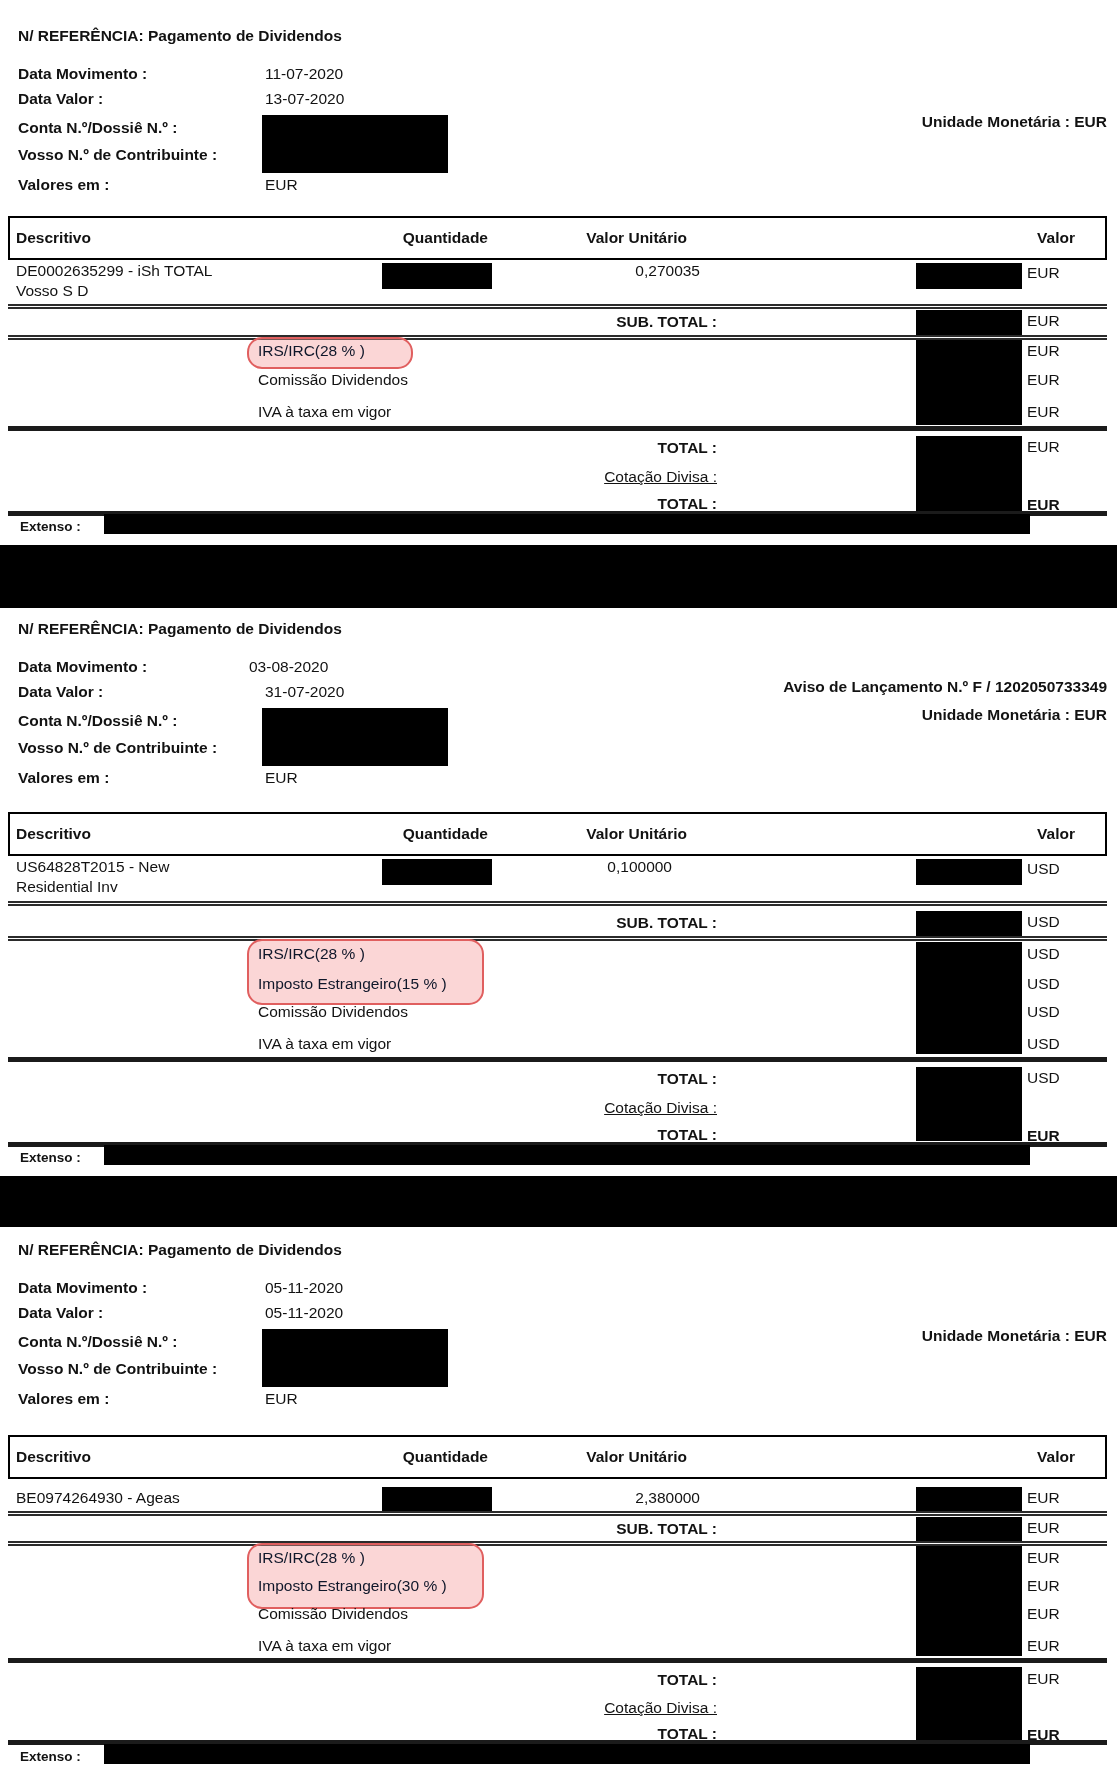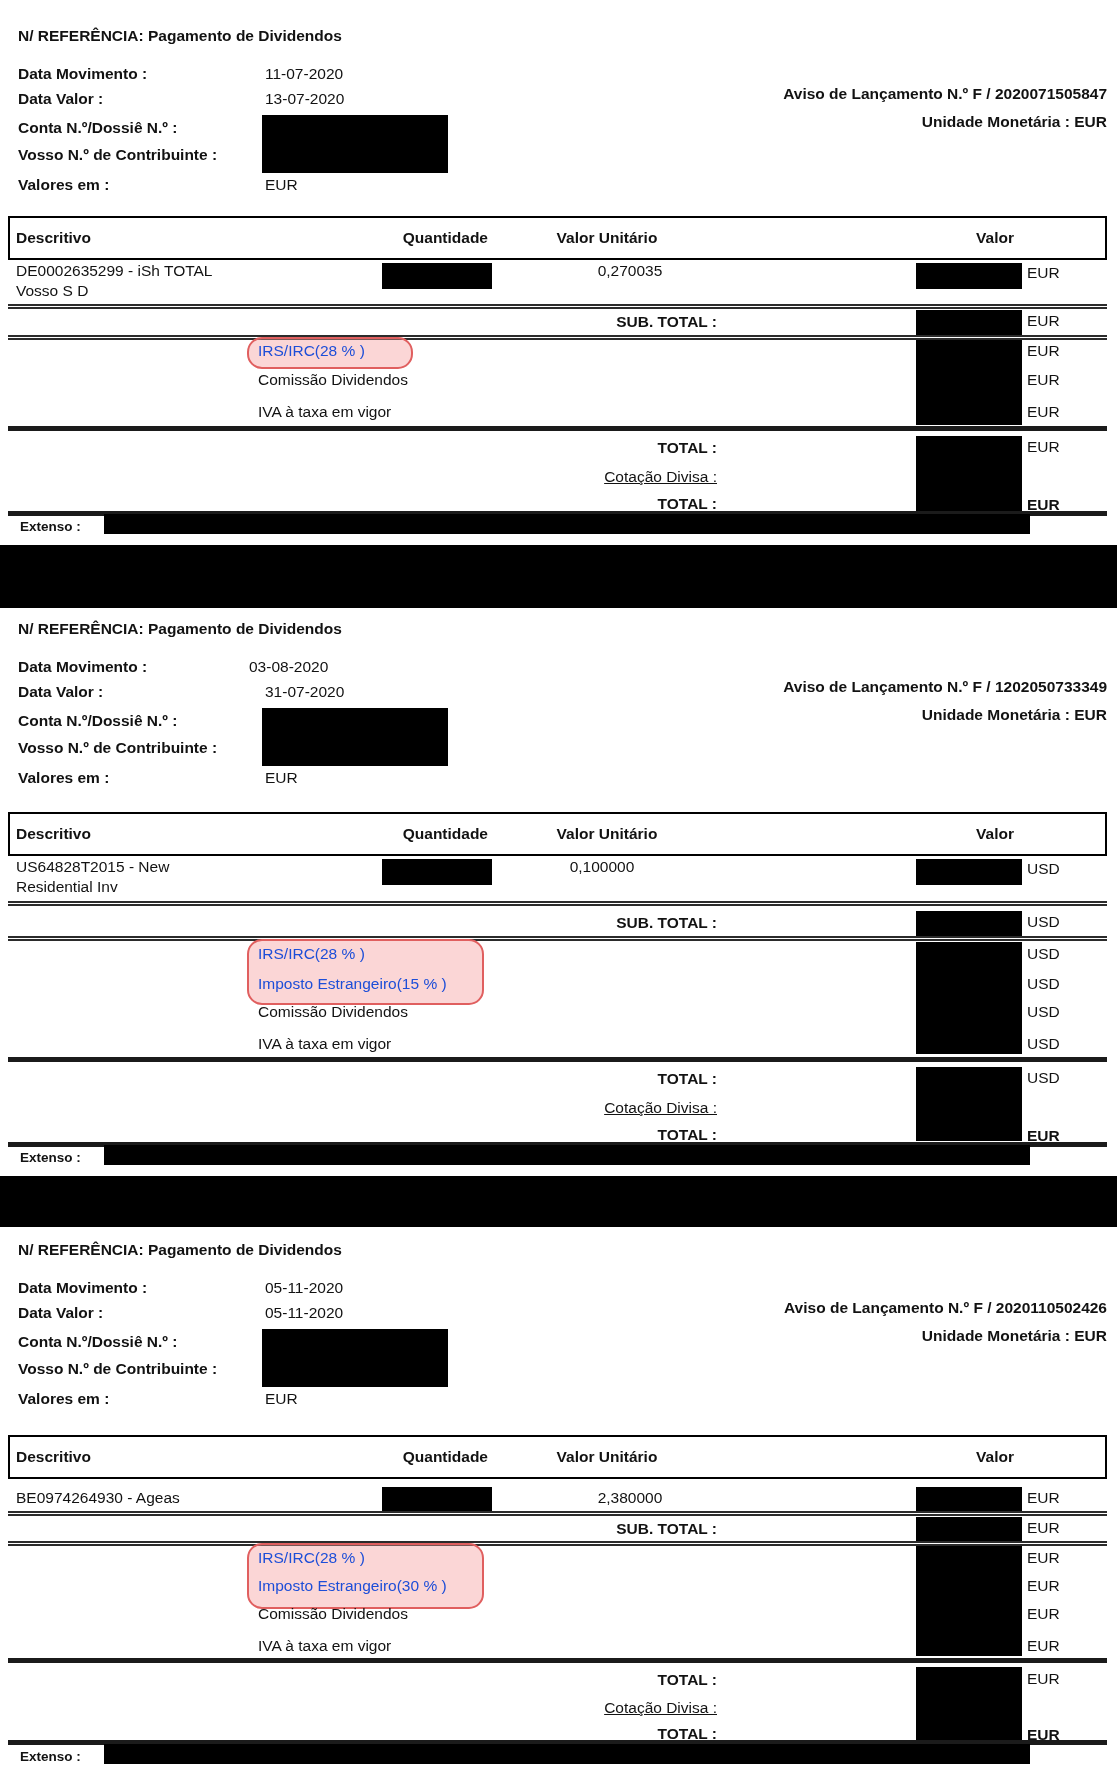--- a/index.html
+++ b/index.html
@@ -1,50 +1,49 @@
 <!DOCTYPE html>
 <html><head>
 <meta charset="utf-8">
 <style>
   html,body{margin:0;padding:0;background:#fff;}
   #page{position:relative;width:1117px;height:1779px;background:#ffffff;overflow:hidden;
         font-family:"Liberation Sans",sans-serif;}
   .t{position:absolute;font-size:15.5px;line-height:20px;color:#121212;white-space:nowrap;}
   .b{font-weight:bold;}
   .ra{text-align:right;}
-  .ctr{text-align:center;}
+  .ctr{text-align:right;}
   .sm{font-size:13.5px;}
   .u{text-decoration:underline;}
   .redbox{position:absolute;background:#000;}
   .band{position:absolute;left:0;width:1117px;background:#000;}
   .hdrbox{position:absolute;left:8px;width:1099px;height:44px;border:2px solid #000;box-sizing:border-box;background:#fff;}
   .rule{position:absolute;left:8px;width:1099px;height:5px;
         background:linear-gradient(to bottom,#2b2b2b 0 2px,#ffffff 2px 3px,#2b2b2b 3px 5px);}
   .rule.thick{background:#1b1b1b;height:5px;}
   .hl{position:absolute;background:rgba(246,153,153,0.40);border:2px solid #e05f5f;border-radius:15px;}
-  .hlt{color:#1d4ed8;}
+  .hlt{color:#0f172a;}
 </style>
 </head>
 <body>
 
 <div id="page">
 
   <div class="t b" style="left:18px;top:26px">N/ REFERÊNCIA: Pagamento de Dividendos</div>
 
   <div class="t b" style="left:18px;top:64px">Data Movimento :</div>
   <div class="t" style="left:265px;top:64px">11-07-2020</div>
   <div class="t b" style="left:18px;top:89px">Data Valor :</div>
   <div class="t" style="left:265px;top:89px">13-07-2020</div>
   <div class="t b" style="left:18px;top:118px">Conta N.º/Dossiê N.º :</div>
   <div class="t b" style="left:18px;top:145px">Vosso N.º de Contribuinte :</div>
   <div class="t b" style="left:18px;top:175px">Valores em :</div>
   <div class="t" style="left:265px;top:175px">EUR</div>
   <div class="redbox" style="left:262px;top:115px;width:186px;height:58px"></div>
 
-  <div class="t b ra" style="right:10px;top:84px;width:500px">Aviso de Lançamento N.º F / 2020071505847</div>
   <div class="t b ra" style="right:10px;top:112px;width:500px">Unidade Monetária : EUR</div>
 
   <div class="hdrbox" style="top:216px"></div>
   <div class="t b" style="left:16px;top:228px">Descritivo</div>
   <div class="t b ra" style="left:300px;top:228px;width:188px">Quantidade</div>
   <div class="t b ctr" style="left:527px;top:228px;width:160px">Valor Unitário</div>
   <div class="t b ctr" style="left:915px;top:228px;width:160px">Valor</div>
 
   <div class="t" style="left:16px;top:261px">DE0002635299 - iSh TOTAL</div>
   <div class="t" style="left:16px;top:281px">Vosso S D</div>
@@ -144,21 +143,20 @@
   <div class="t b" style="left:18px;top:1278px">Data Movimento :</div>
   <div class="t" style="left:265px;top:1278px">05-11-2020</div>
   <div class="t b" style="left:18px;top:1303px">Data Valor :</div>
   <div class="t" style="left:265px;top:1303px">05-11-2020</div>
   <div class="t b" style="left:18px;top:1332px">Conta N.º/Dossiê N.º :</div>
   <div class="t b" style="left:18px;top:1359px">Vosso N.º de Contribuinte :</div>
   <div class="t b" style="left:18px;top:1389px">Valores em :</div>
   <div class="t" style="left:265px;top:1389px">EUR</div>
   <div class="redbox" style="left:262px;top:1329px;width:186px;height:58px"></div>
 
-  <div class="t b ra" style="right:10px;top:1298px;width:500px">Aviso de Lançamento N.º F / 2020110502426</div>
   <div class="t b ra" style="right:10px;top:1326px;width:500px">Unidade Monetária : EUR</div>
 
   <div class="hdrbox" style="top:1435px"></div>
   <div class="t b" style="left:16px;top:1447px">Descritivo</div>
   <div class="t b ra" style="left:300px;top:1447px;width:188px">Quantidade</div>
   <div class="t b ctr" style="left:527px;top:1447px;width:160px">Valor Unitário</div>
   <div class="t b ctr" style="left:915px;top:1447px;width:160px">Valor</div>
 
   <div class="t" style="left:16px;top:1488px">BE0974264930 - Ageas</div>
   <div class="redbox" style="left:382px;top:1487px;width:110px;height:26px"></div>

